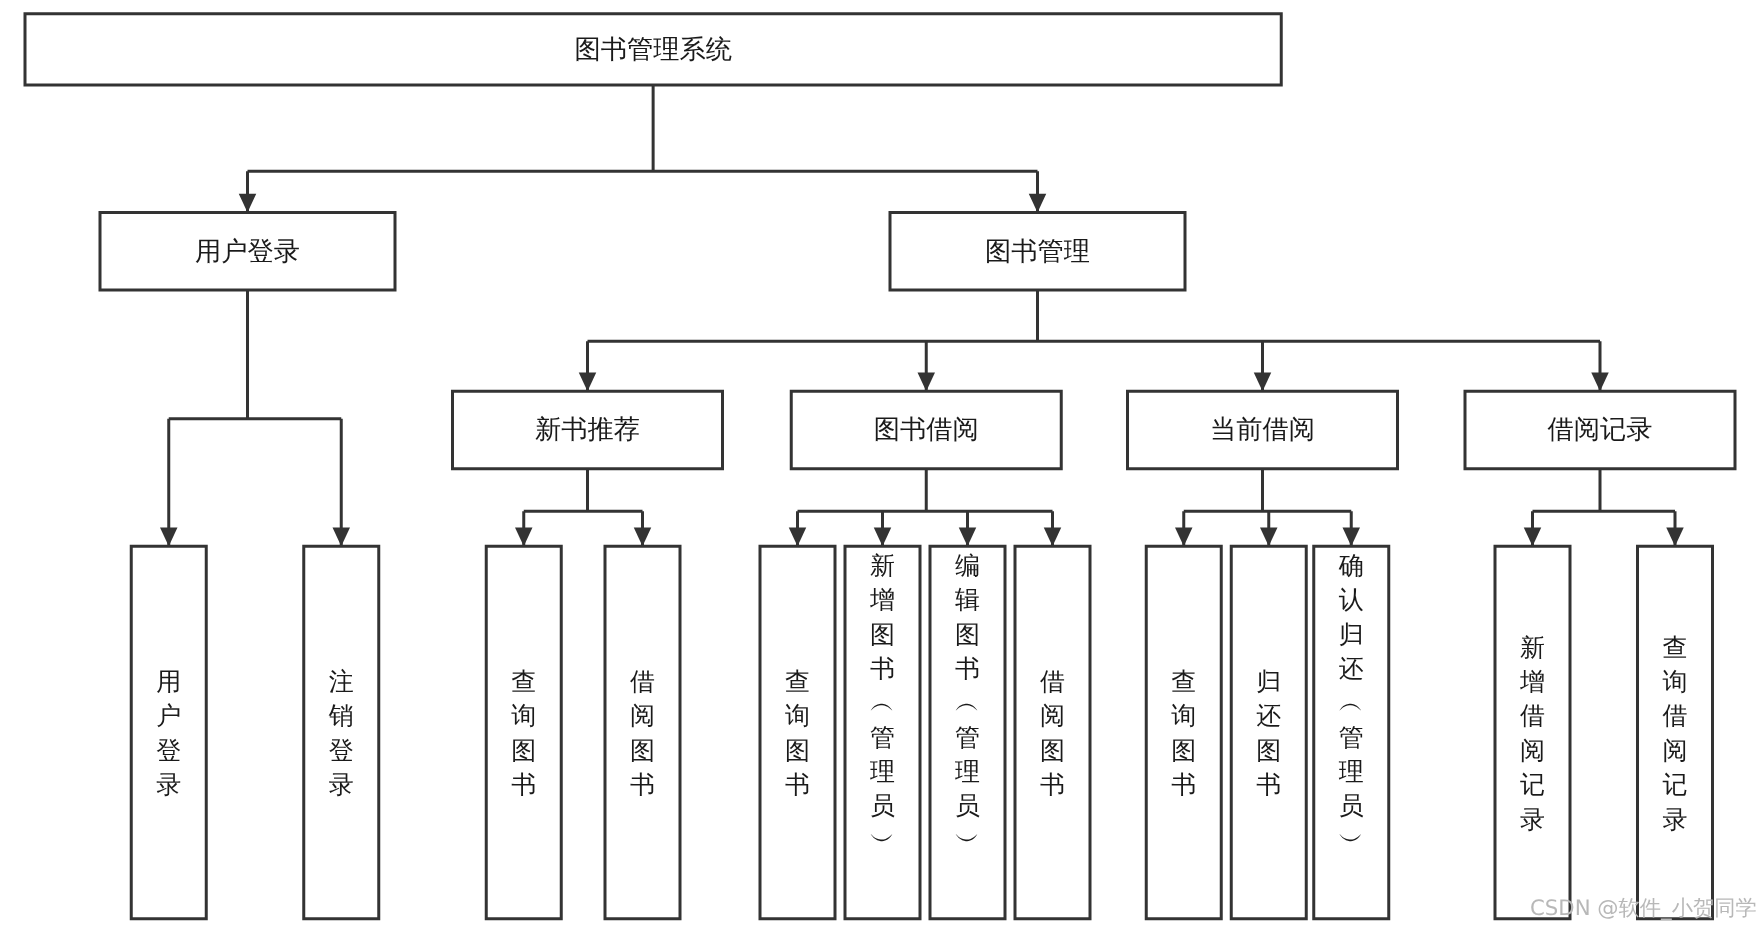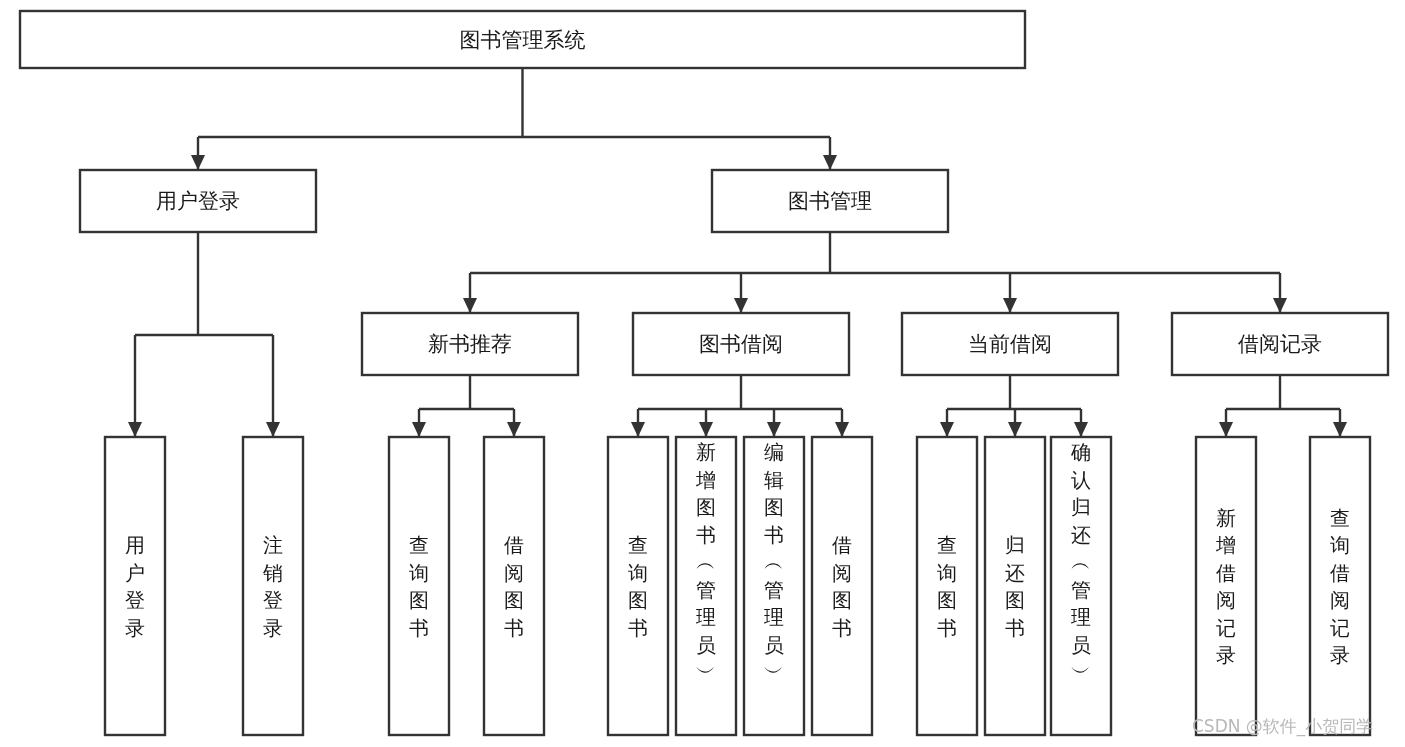--- a/index.html
+++ b/index.html
@@ -56,20 +56,21 @@
     fill: #1a1a1a;
     text-anchor: middle;
   }
   .watermark-text {
     position: absolute;
     font-family: "DejaVu Sans", "Liberation Sans", sans-serif;
     font-size: 17px;
     color: #b8b8b8;
     white-space: nowrap;
     user-select: none;
+    margin-left: 32px;
   }
 </style>
 </head>
 <body>
 
 <div id="diagram-root">
   <svg id="tree-svg" viewBox="0 0 1405 747" xmlns="http://www.w3.org/2000/svg">
     <g id="connector-layer">
         <line x1="522.5" y1="68" x2="522.5" y2="137" class="conn-line"></line>
         <line x1="198" y1="137" x2="830" y2="137" class="conn-line"></line>

